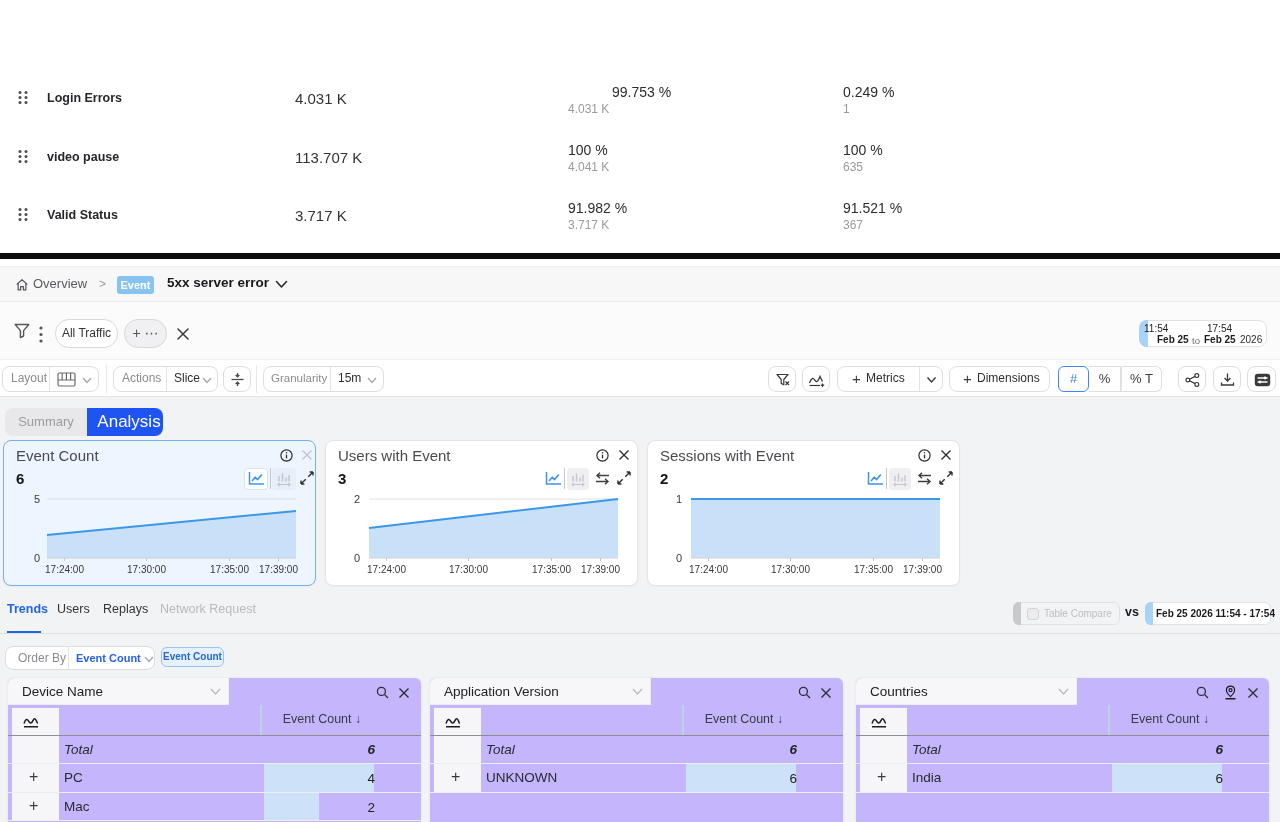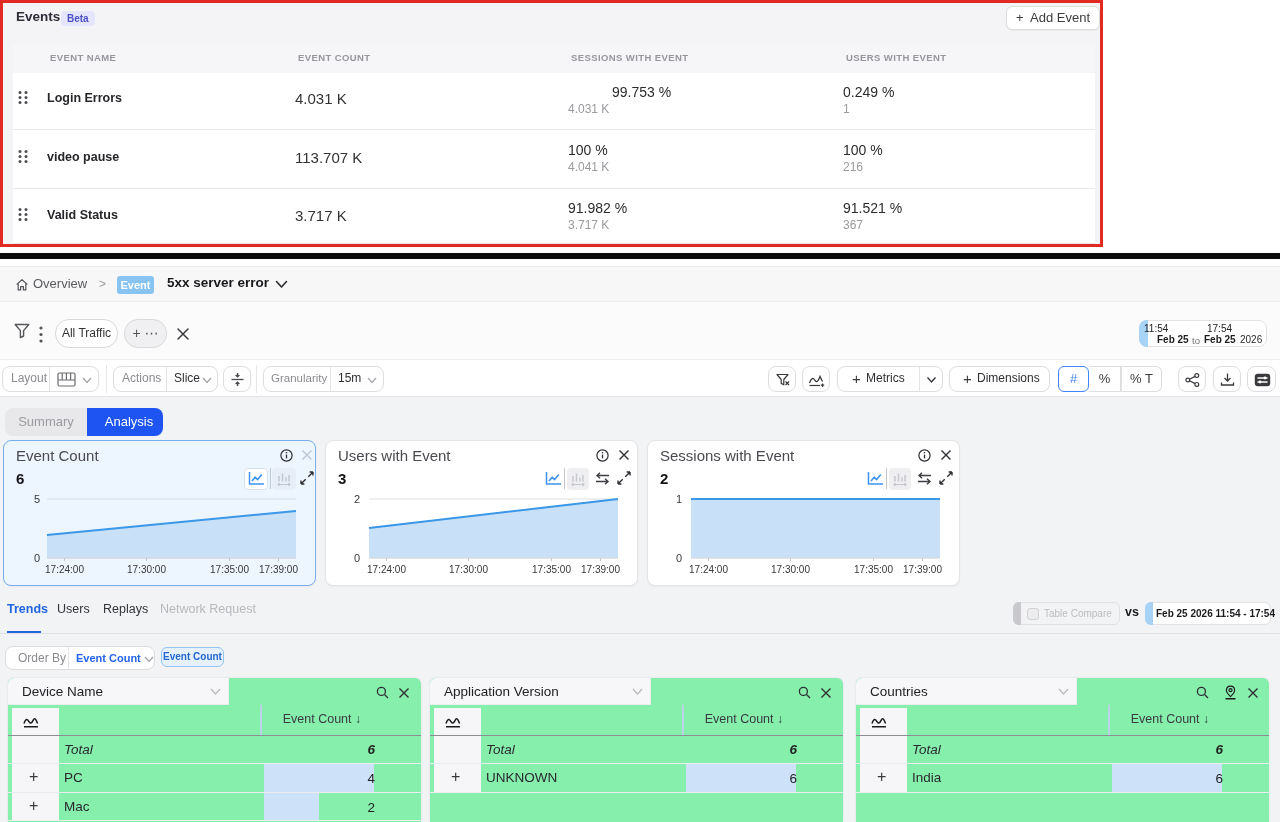--- a/index.html
+++ b/index.html
@@ -45,65 +45,49 @@
   .tlab { font-size:12px; color:#8b8b90; }
   .tval { font-size:12px; color:#2e2e32; }
   .tdiv { top:5px; width:1px; height:28px; background:#e7e7e9; }
   .indiv { position:absolute; top:0; width:1px; height:24px; background:#e3e3e5; }
   .seg { top:6px; height:26px; border:1px solid #dedee0; background:#fff; font-size:13px; color:#3a3a3e; text-align:center; line-height:24px; }
 
   
   #graybg { left:0; top:397px; width:1280px; height:425px; background:#f2f3f5; }
 
   .tab-summary { left:5px; top:11px; width:82px; height:28px; background:#e8e8ea; border-radius:8px 0 0 8px; color:#9b9ba1; font-size:13px; text-align:center; line-height:28px; }
-  .tab-analysis { left:87px; top:11px; width:76px; height:28px; background:#1d54f2; border-radius:0 8px 8px 0; color:#fff; font-size:13px; text-align:center; line-height:28px;padding-left:8px; }
+  .tab-analysis { left:87px; top:11px; width:76px; height:28px; background:#1d54f2; border-radius:0 8px 8px 0; color:#fff; font-size:17px; text-align:center; line-height:28px;padding-left:8px; }
 
   
   .card { top:43px; width:313px; height:146px; background:#fff; border:1px solid #e4e4e7; border-radius:8px; box-shadow:0 1px 2px rgba(20,20,40,.04); }
   .card h3 { position:absolute; left:12px; top:6px; margin:0; font-size:15px; font-weight:normal; color:#4a4a50; }
   .cardval { left:12px; top:29px; font-size:15px; font-weight:bold; color:#141417; }
 
   
   .ttab { top:205px; font-size:12.5px; color:#33333a; }
   #trendsline { left:0; top:236px; width:1280px; height:1px; background:#e0e1e4; }
 
   
   .obgrp { left:5px; top:249px; width:150px; height:24px; background:#fff; border:1px solid #dcdcde; border-radius:8px; }
 
   
-  .tcard { top:281px; width:413px; height:144px; background:#86efac; border-radius:6px 6px 0 0; box-shadow:0 0 3px rgba(20,20,40,.08); overflow:hidden; }
+  .tcard { top:281px; width:413px; height:144px; background:#c4b5fd; border-radius:6px 6px 0 0; box-shadow:0 0 3px rgba(20,20,40,.08); overflow:hidden; }
   .tc-ddl { position:absolute; left:0; top:0; width:221px; height:27px; background:#f7f7f9; border-right:1px solid #ececee; border-bottom:1px solid #ececee; border-radius:6px 0 0 0; }
   .tc-title { position:absolute; left:14px; top:6px; font-size:13.5px; color:#222226; }
   .tc-colgray { position:absolute; left:4px; width:47px; background:#f6f6f8; }
   .tc-evc { position:absolute; font-size:12.5px; color:#3a3a40; }
   .bar { position:absolute; background:#cde2f8; }
   .plus { position:absolute; font-size:16px; color:#3a3a3a; }
   .tname { position:absolute; left:56px; font-size:13.5px; color:#2a2a2e; }
   .tval2 { position:absolute; font-size:13.5px; color:#222; text-align:right; }
 </style>
 </head>
 <body>
 <div id="page">
 
-  <div id="evpanel" class="a">
-    <div class="a ev-title">Events</div>
-    <div class="a beta">Beta</div>
-    <div class="a addev">+&nbsp; Add Event</div>
-
-    <div class="a evh" style="left:10px;width:1082px;">
-      <span class="a" style="left:37px;">EVENT NAME</span>
-      <span class="a" style="left:285px;">EVENT COUNT</span>
-      <span class="a" style="left:558px;">SESSIONS WITH EVENT</span>
-      <span class="a" style="left:833px;">USERS WITH EVENT</span>
-    </div>
-
-    <div class="a evrow" style="top:70px;height:57px;"></div>
-    <div class="a evrow" style="top:127px;height:59px;"></div>
-    <div class="a evrow" style="top:186px;height:55px;"></div>
-  </div>
 
   <div id="evrows" class="a" style="left:0;top:0;width:951px;height:247px;">
 
     <svg class="dots" style="top:90px;" viewBox="0 0 12 15">
         <g fill="#4d4d52">
           <circle cx="3" cy="2.5" r="1.5"></circle>
           <circle cx="9" cy="2.5" r="1.5"></circle>
           <circle cx="3" cy="7.5" r="1.5"></circle>
           <circle cx="9" cy="7.5" r="1.5"></circle>
           <circle cx="3" cy="12.5" r="1.5"></circle>
@@ -125,21 +109,21 @@
           <circle cx="9" cy="7.5" r="1.5"></circle>
           <circle cx="3" cy="12.5" r="1.5"></circle>
           <circle cx="9" cy="12.5" r="1.5"></circle>
         </g>
       </svg>
     <span class="a evname" style="left:47px;top:150px;">video pause</span>
     <span class="a evcount" style="left:295px;top:149px;">113.707 K</span>
     <span class="a evmain" style="left:568px;top:142px;">100 %</span>
     <span class="a evsub" style="left:568px;top:160px;">4.041 K</span>
     <span class="a evmain" style="left:843px;top:142px;">100 %</span>
-    <span class="a evsub" style="left:843px;top:160px;">216</span>
+    <span class="a evsub" style="left:843px;top:160px;">635</span>
 
     <svg class="dots" style="top:207px;" viewBox="0 0 12 15">
         <g fill="#4d4d52">
           <circle cx="3" cy="2.5" r="1.5"></circle>
           <circle cx="9" cy="2.5" r="1.5"></circle>
           <circle cx="3" cy="7.5" r="1.5"></circle>
           <circle cx="9" cy="7.5" r="1.5"></circle>
           <circle cx="3" cy="12.5" r="1.5"></circle>
           <circle cx="9" cy="12.5" r="1.5"></circle>
         </g>

